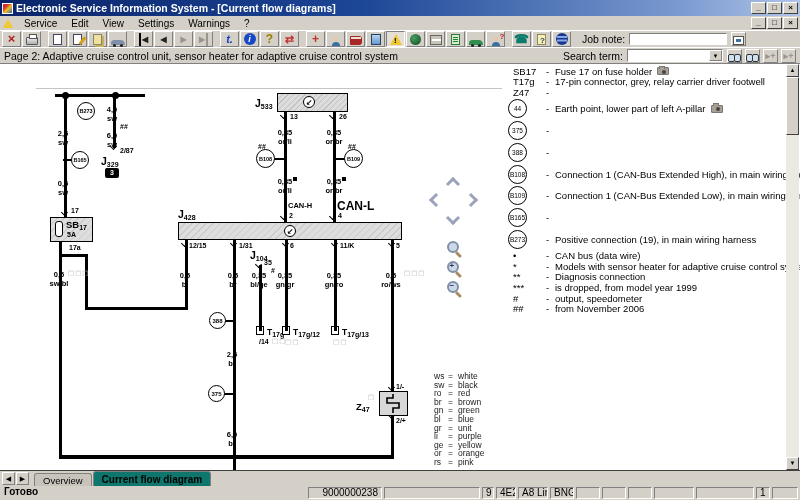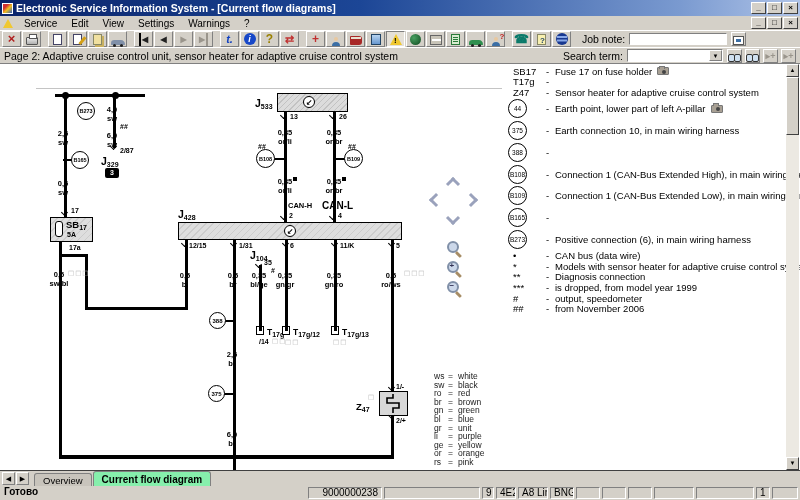--- a/index.html
+++ b/index.html
@@ -35,21 +35,21 @@
   .sbtn2{width:15px;height:14px;display:flex;align-items:center;justify-content:center;
     border:1px solid;border-color:#fff #808080 #808080 #fff;background:#d4d0c8}
   
   .content{position:absolute;left:0;top:64px;width:800px;height:406px;background:#fff;overflow:hidden}
   .tabrow{position:absolute;left:0;top:470px;width:800px;height:16px;background:#d4d0c8;
     border-top:1px solid #404040;display:flex;align-items:flex-end;padding-left:2px}
   .tabarr{width:13px;height:13px;margin:0 1px 1px 0;background:#d4d0c8;border:1px solid;border-color:#fff #808080 #808080 #fff;
     font-size:7px;line-height:11px;text-align:center}
   .tab{height:13px;padding:0 8px;font-size:9.5px;border:1px solid #808080;border-bottom:none;
     background:#c8c4bc;display:flex;align-items:center;border-radius:3px 3px 0 0;margin-right:1px}
-  .tab.active{background:#86efac;font-weight:bold;height:15px;font-size:10px}
+  .tab.active{background:#0f766e;font-weight:bold;height:15px;font-size:10px}
   .statusbar{position:absolute;left:0;top:486px;width:800px;height:14px;background:#d4d0c8;
     display:flex;gap:2px;font-size:10px;align-items:center;padding:0 2px}
   .scell{height:12px;border:1px solid;border-color:#808080 #fff #fff #808080;padding:0 3px;
     line-height:10px;white-space:nowrap;overflow:hidden;flex:none}
   .scell.first{flex:1;font-weight:bold;border:none;padding-left:2px}
   
   .vsb{position:absolute;left:786px;top:0;width:13px;height:406px;background:#ece9e2}
   .sb{position:absolute;left:0;width:13px;height:13px;background:#d4d0c8;border:1px solid;
     border-color:#fff #404040 #404040 #fff;font-size:6px;line-height:11px;text-align:center}
   .sb.thumb{top:13px;height:58px}
@@ -375,21 +375,21 @@
     </div>
   <div class="candot" style="left:293px;top:113px"></div>
   <div class="dlbl" style="left:317px;top:114px">
       <span>0,35</span>
       <span>or/br</span>
     </div>
   <div class="candot" style="left:342px;top:113px"></div>
   <div class="dtxt" style="left:288px;top:138px;font-size:7.5px">CAN-H</div>
   <div class="dtxt" style="left:289px;top:148px">2</div>
   <div class="pm" style="left:281px;top:150px"></div>
-  <div class="dtxt" style="left:322px;top:138px;font-size:10px">CAN-L</div>
+  <div class="dtxt" style="left:337px;top:138px;font-size:12px">CAN-L</div>
   <div class="dtxt" style="left:338px;top:148px">4</div>
   <div class="pm" style="left:330px;top:150px"></div>
 
   <div class="dbox" style="left:178px;top:158px;width:224px;height:18px"></div>
   <div class="refic" style="left:284px;top:161px">↙</div>
   <div class="dcomp" style="left:178px;top:145px"><span>J</span><span class="sub">428</span></div>
   <div class="pm" style="left:182px;top:177px"></div>
   <div class="dtxt" style="left:189px;top:178px">12/15</div>
   <div class="pm" style="left:231px;top:177px"></div>
   <div class="dtxt" style="left:239px;top:178px">1/31</div>
@@ -488,38 +488,37 @@
   <div class="legend">
       <div class="lgrow txt">
         <span class="lgsym">SB17</span>
         <span class="lgdash">-</span>
         <span>Fuse 17 on fuse holder</span>
         <span class="cam"></span>
       </div>
       <div class="lgrow txt">
         <span class="lgsym">T17g</span>
         <span class="lgdash">-</span>
+        <span>17-pin connector, grey, relay carrier driver footwell</span>
       </div>
       <div class="lgrow txt">
         <span class="lgsym">Z47</span>
         <span class="lgdash">-</span>
-        <span>Sensor heater for adaptive cruise control system</span>
       </div>
       <div class="lgrow circ">
         <span class="lgc">44</span>
         <span class="spacer" style="width: 19px;"></span>
         <span class="lgdash">-</span>
         <span>Earth point, lower part of left A-pillar</span>
         <span class="cam"></span>
       </div>
       <div class="lgrow circ">
         <span class="lgc">375</span>
         <span class="spacer" style="width: 19px;"></span>
         <span class="lgdash">-</span>
-        <span>Earth connection 10, in main wiring harness</span>
       </div>
       <div class="lgrow circ">
         <span class="lgc">388</span>
         <span class="spacer" style="width: 19px;"></span>
         <span class="lgdash">-</span>
       </div>
       <div class="lgrow circ">
         <span class="lgc">B108</span>
         <span class="spacer" style="width: 19px;"></span>
         <span class="lgdash">-</span>
@@ -533,21 +532,21 @@
       </div>
       <div class="lgrow circ">
         <span class="lgc">B165</span>
         <span class="spacer" style="width: 19px;"></span>
         <span class="lgdash">-</span>
       </div>
       <div class="lgrow circ">
         <span class="lgc">B273</span>
         <span class="spacer" style="width: 19px;"></span>
         <span class="lgdash">-</span>
-        <span>Positive connection (6), in main wiring harness</span>
+        <span>Positive connection (19), in main wiring harness</span>
       </div>
       <div class="lgrow txt">
         <span class="lgsym">•</span>
         <span class="lgdash">-</span>
         <span>CAN bus (data wire)</span>
       </div>
       <div class="lgrow txt">
         <span class="lgsym">*</span>
         <span class="lgdash">-</span>
         <span>Models with sensor heater for adaptive cruise control system</span>

